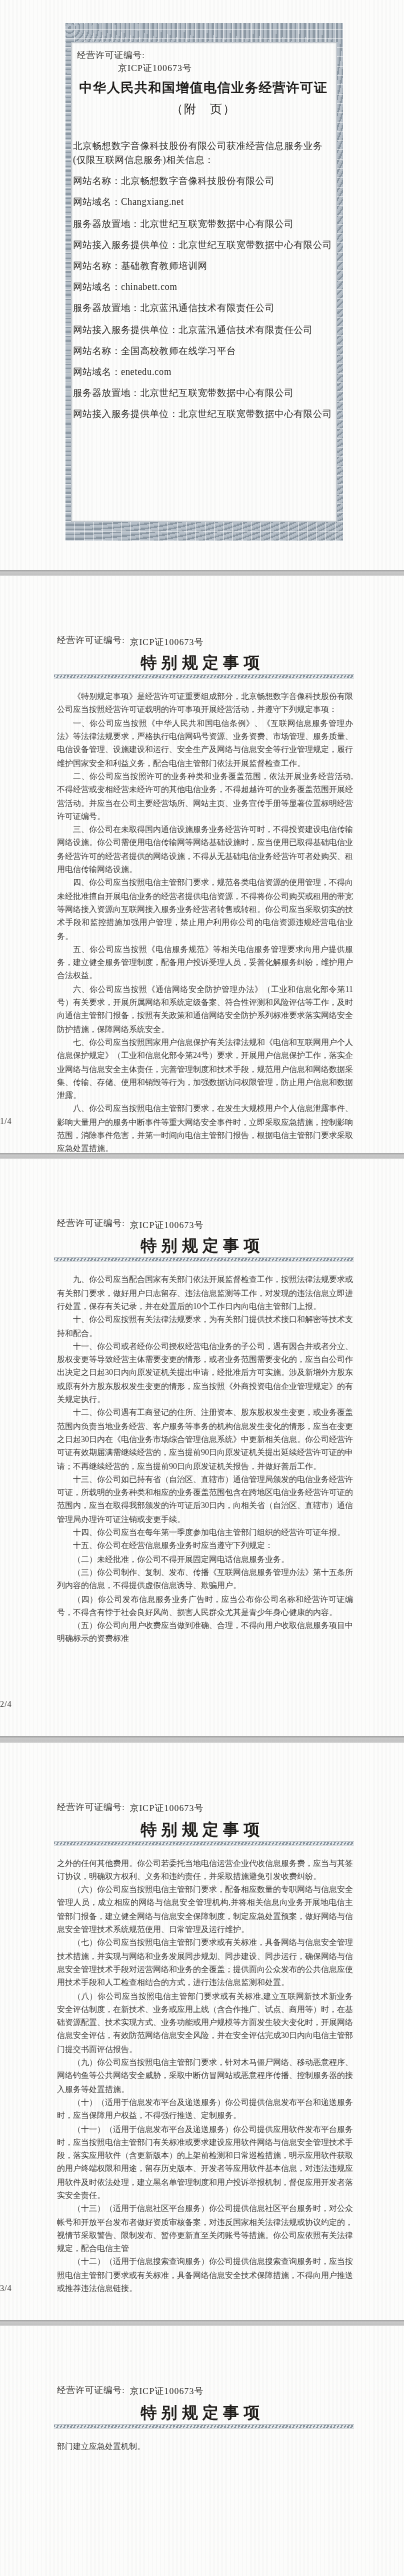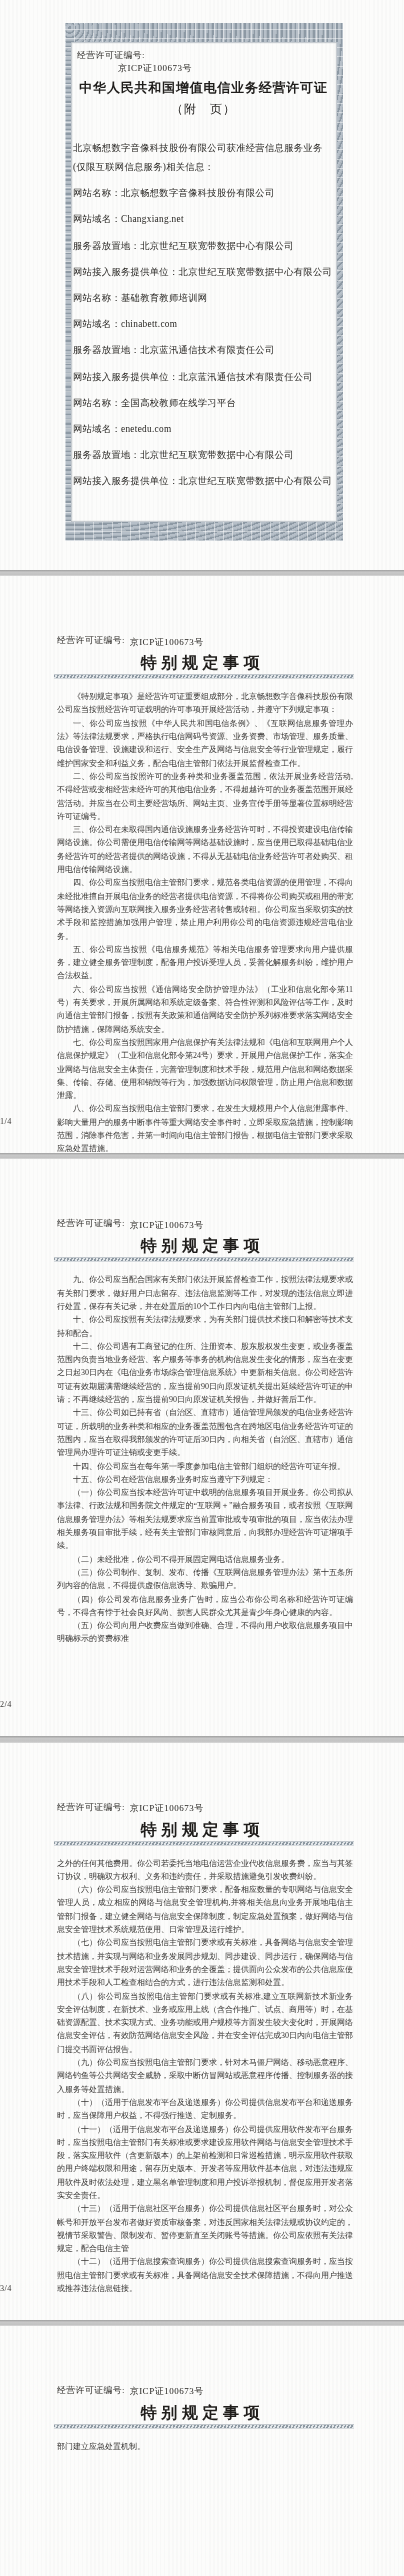--- a/index.html
+++ b/index.html
@@ -49,21 +49,21 @@
   .c-title{
     position:absolute;left:72px;top:79px;width:263px;margin:0;
     text-align:center;font-size:13px;font-weight:bold;letter-spacing:0.8px;color:#1f1d1b;
   }
   .c-subtitle{
     position:absolute;left:72px;top:101px;width:263px;margin:0;
     text-align:center;font-size:12px;font-weight:normal;letter-spacing:1px;color:#1f1d1b;
   }
   .cover-lines{
     position:absolute;left:73px;top:139px;width:261px;
-    font-size:9.3px;line-height:19px;letter-spacing:0.3px;color:#262421;
+    font-size:9.3px;line-height:14px;letter-spacing:0.3px;color:#262421;
   }
   .cover-lines p{margin:0 0 7.2px 0;}
   
   .sp-hdr{position:absolute;left:57px;top:58px;font-size:8.8px;letter-spacing:0.5px;color:#262421;}
   .sp-hdr .no{margin-left:4.6px;position:relative;top:1.5px;font-size:9px;}
   .sp-title{
     position:absolute;left:0;top:77px;width:405px;margin:0;
     text-align:center;font-size:16px;font-weight:bold;letter-spacing:4.6px;color:#1f1d1b;
   }
   .wavy{
@@ -151,25 +151,25 @@
 
   <section class="page special">
     <div class="sp-hdr">
       <span class="lbl">经营许可证编号:</span><span class="no">京ICP证100673号</span>
     </div>
     <h2 class="sp-title">特别规定事项</h2>
     <div class="wavy"></div>
     <div class="sp-body">
           <p>九、你公司应当配合国家有关部门依法开展监督检查工作，按照法律法规要求或有关部门要求，做好用户日志留存、违法信息监测等工作，对发现的违法信息立即进行处置，保存有关记录，并在处置后的10个工作日内向电信主管部门上报。</p>
           <p>十、你公司应按照有关法律法规要求，为有关部门提供技术接口和解密等技术支持和配合。</p>
+          <p>十一、你公司或者经你公司授权经营电信业务的子公司，遇有因合并或者分立、股权变更等导致经营主体需要变更的情形，或者业务范围需要变化的，应当自公司作出决定之日起30日内向原发证机关提出申请，经批准后方可实施。涉及新增外方股东或原有外方股东股权发生变更的情形，应当按照《外商投资电信企业管理规定》的有关规定执行。</p>
           <p>十二、你公司遇有工商登记的住所、注册资本、股东股权发生变更，或业务覆盖范围内负责当地业务经营、客户服务等事务的机构信息发生变化的情形，应当在变更之日起30日内在《电信业务市场综合管理信息系统》中更新相关信息。你公司经营许可证有效期届满需继续经营的，应当提前90日向原发证机关提出延续经营许可证的申请；不再继续经营的，应当提前90日向原发证机关报告，并做好善后工作。</p>
           <p>十三、你公司如已持有省（自治区、直辖市）通信管理局颁发的电信业务经营许可证，所载明的业务种类和相应的业务覆盖范围包含在跨地区电信业务经营许可证的范围内，应当在取得我部颁发的许可证后30日内，向相关省（自治区、直辖市）通信管理局办理许可证注销或变更手续。</p>
           <p>十四、你公司应当在每年第一季度参加电信主管部门组织的经营许可证年报。</p>
           <p>十五、你公司在经营信息服务业务时应当遵守下列规定：</p>
-          <p>（一）你公司应当按本经营许可证中载明的信息服务项目开展业务。你公司拟从事法律、行政法规和国务院文件规定的“互联网＋”融合服务项目，或者按照《互联网信息服务管理办法》等相关法规要求应当前置审批或专项审批的项目，应当依法办理相关服务项目审批手续，经有关主管部门审核同意后，向我部办理经营许可证增项手续。</p>
           <p>（二）未经批准，你公司不得开展固定网电话信息服务业务。</p>
           <p>（三）你公司制作、复制、发布、传播《互联网信息服务管理办法》第十五条所列内容的信息，不得提供虚假信息诱导、欺骗用户。</p>
           <p>（四）你公司发布信息服务业务广告时，应当公布你公司名称和经营许可证编号，不得含有悖于社会良好风尚、损害人民群众尤其是青少年身心健康的内容。</p>
           <p>（五）你公司向用户收费应当做到准确、合理，不得向用户收取信息服务项目中明确标示的资费标准</p>
         </div>
     <div class="pageno">2/4</div>
   </section>
   <div class="divider"></div>
 
   <section class="page special">

